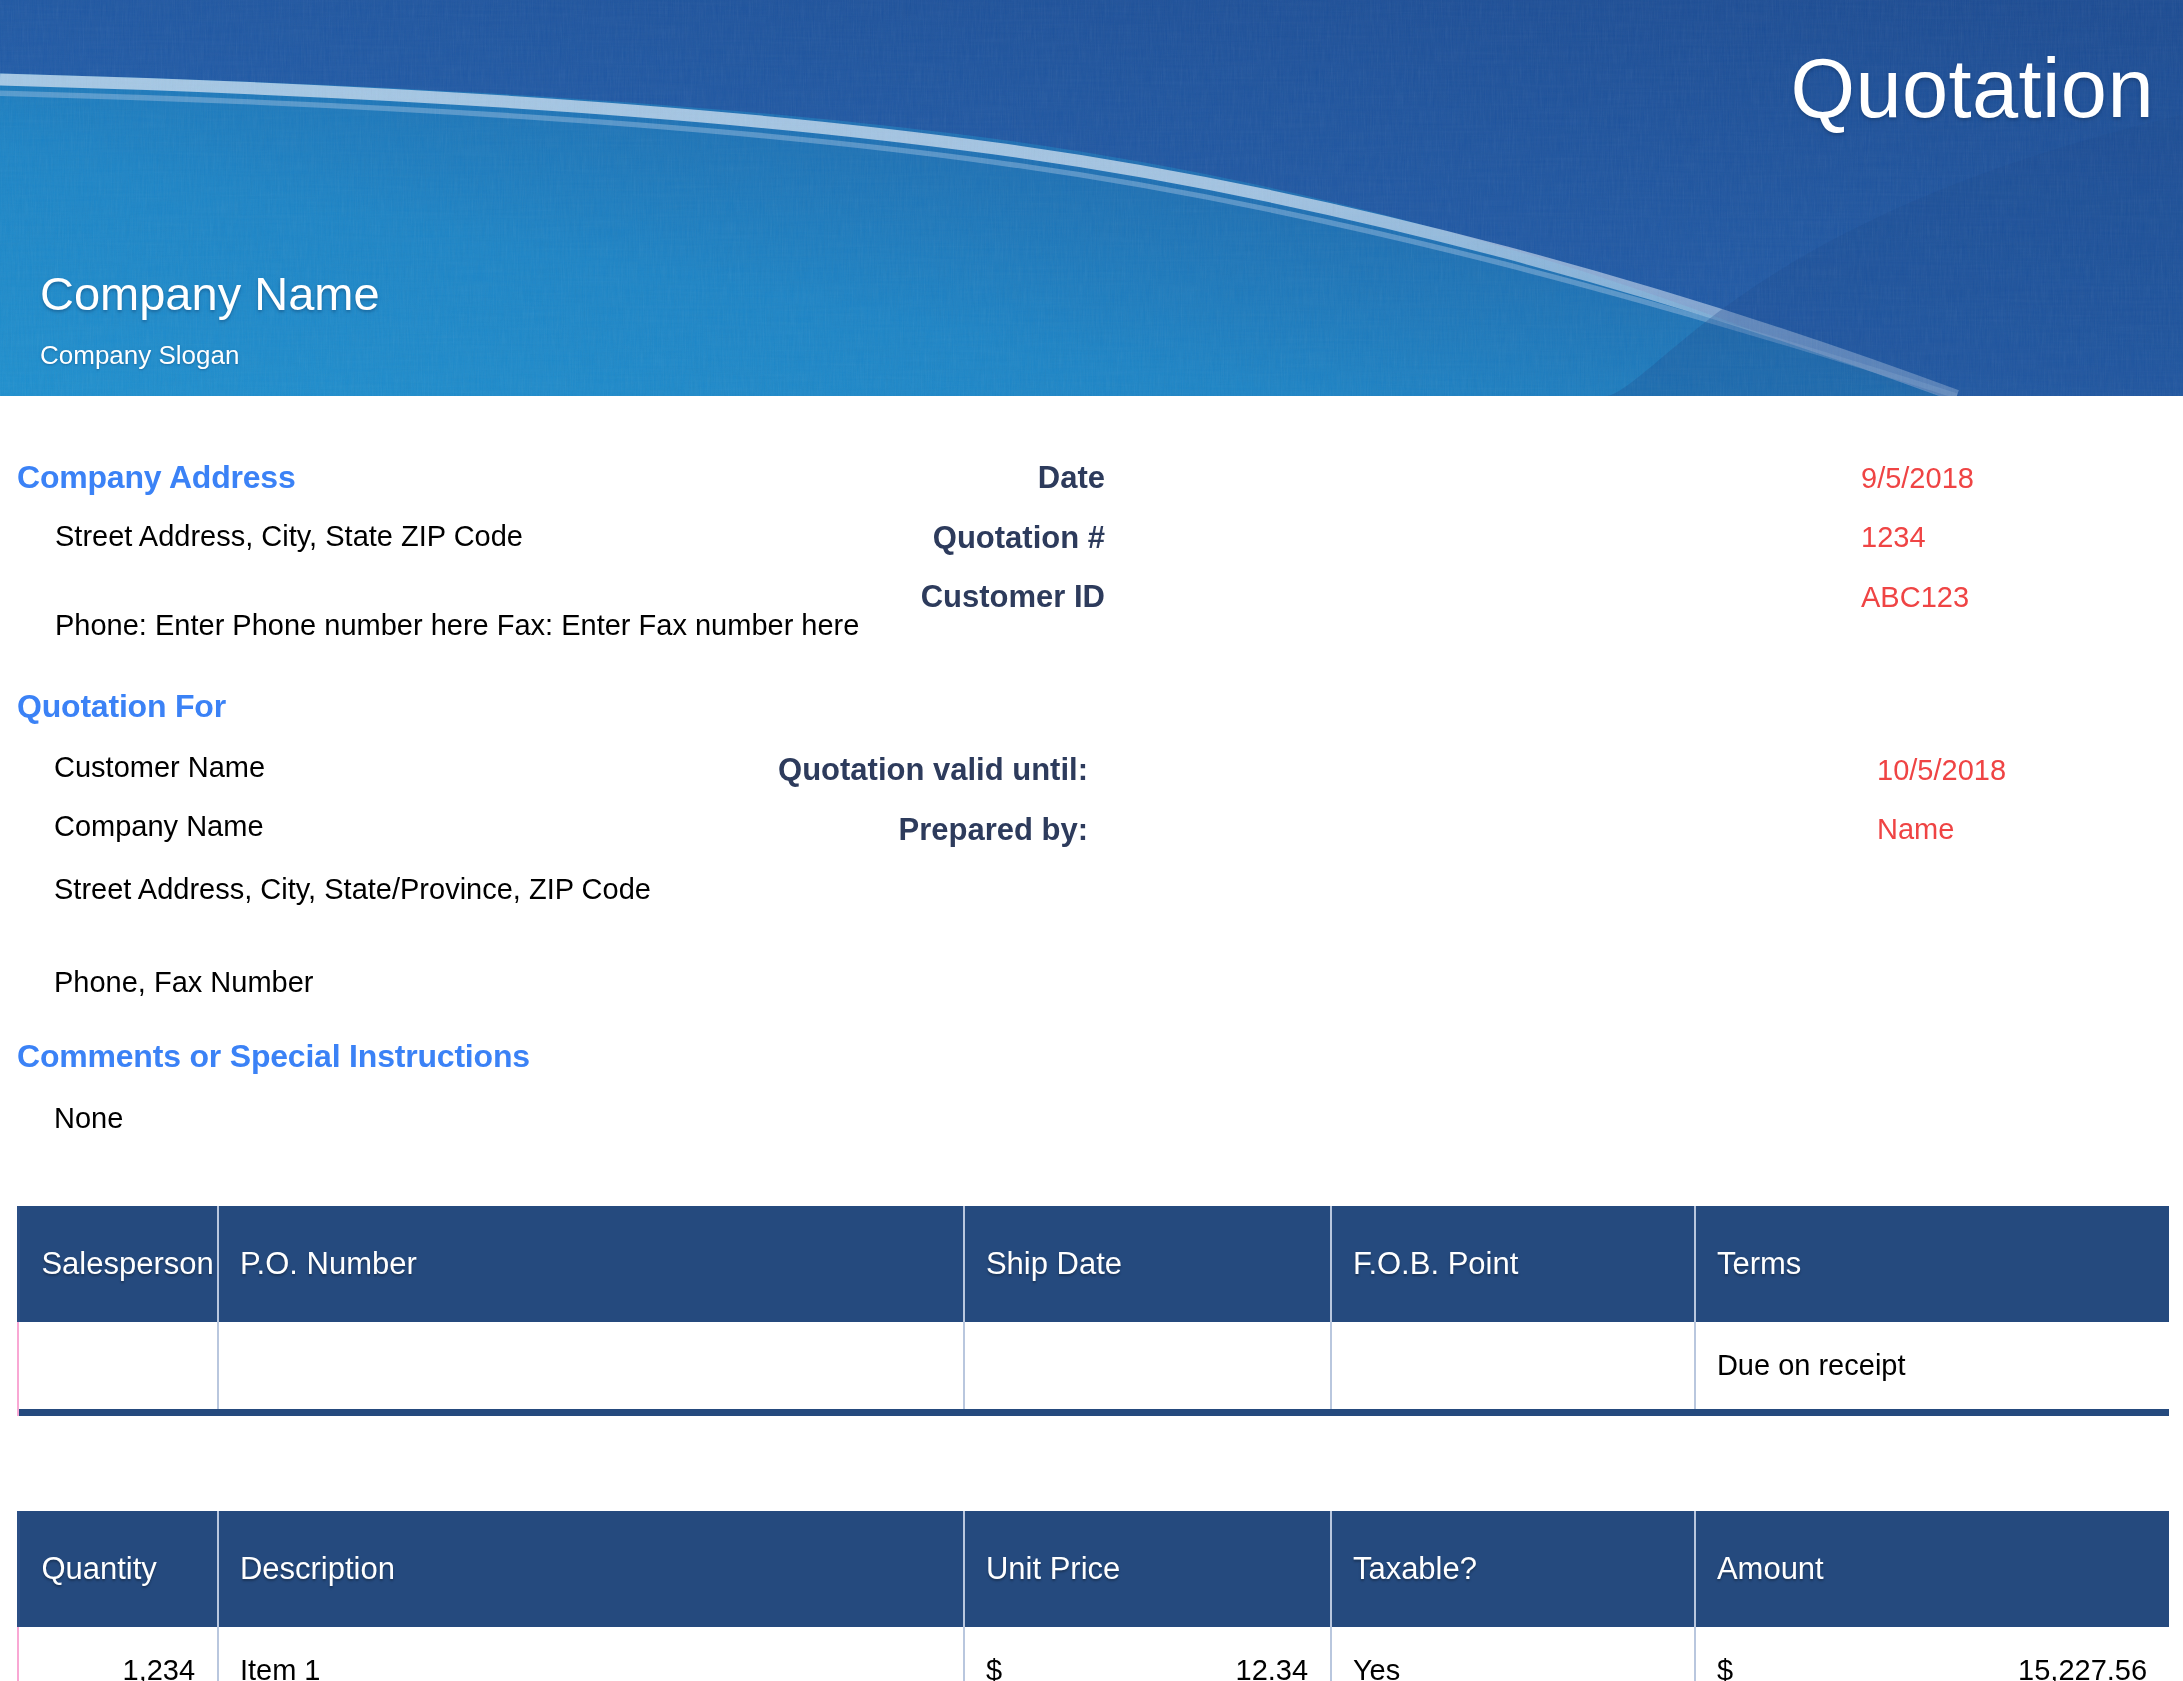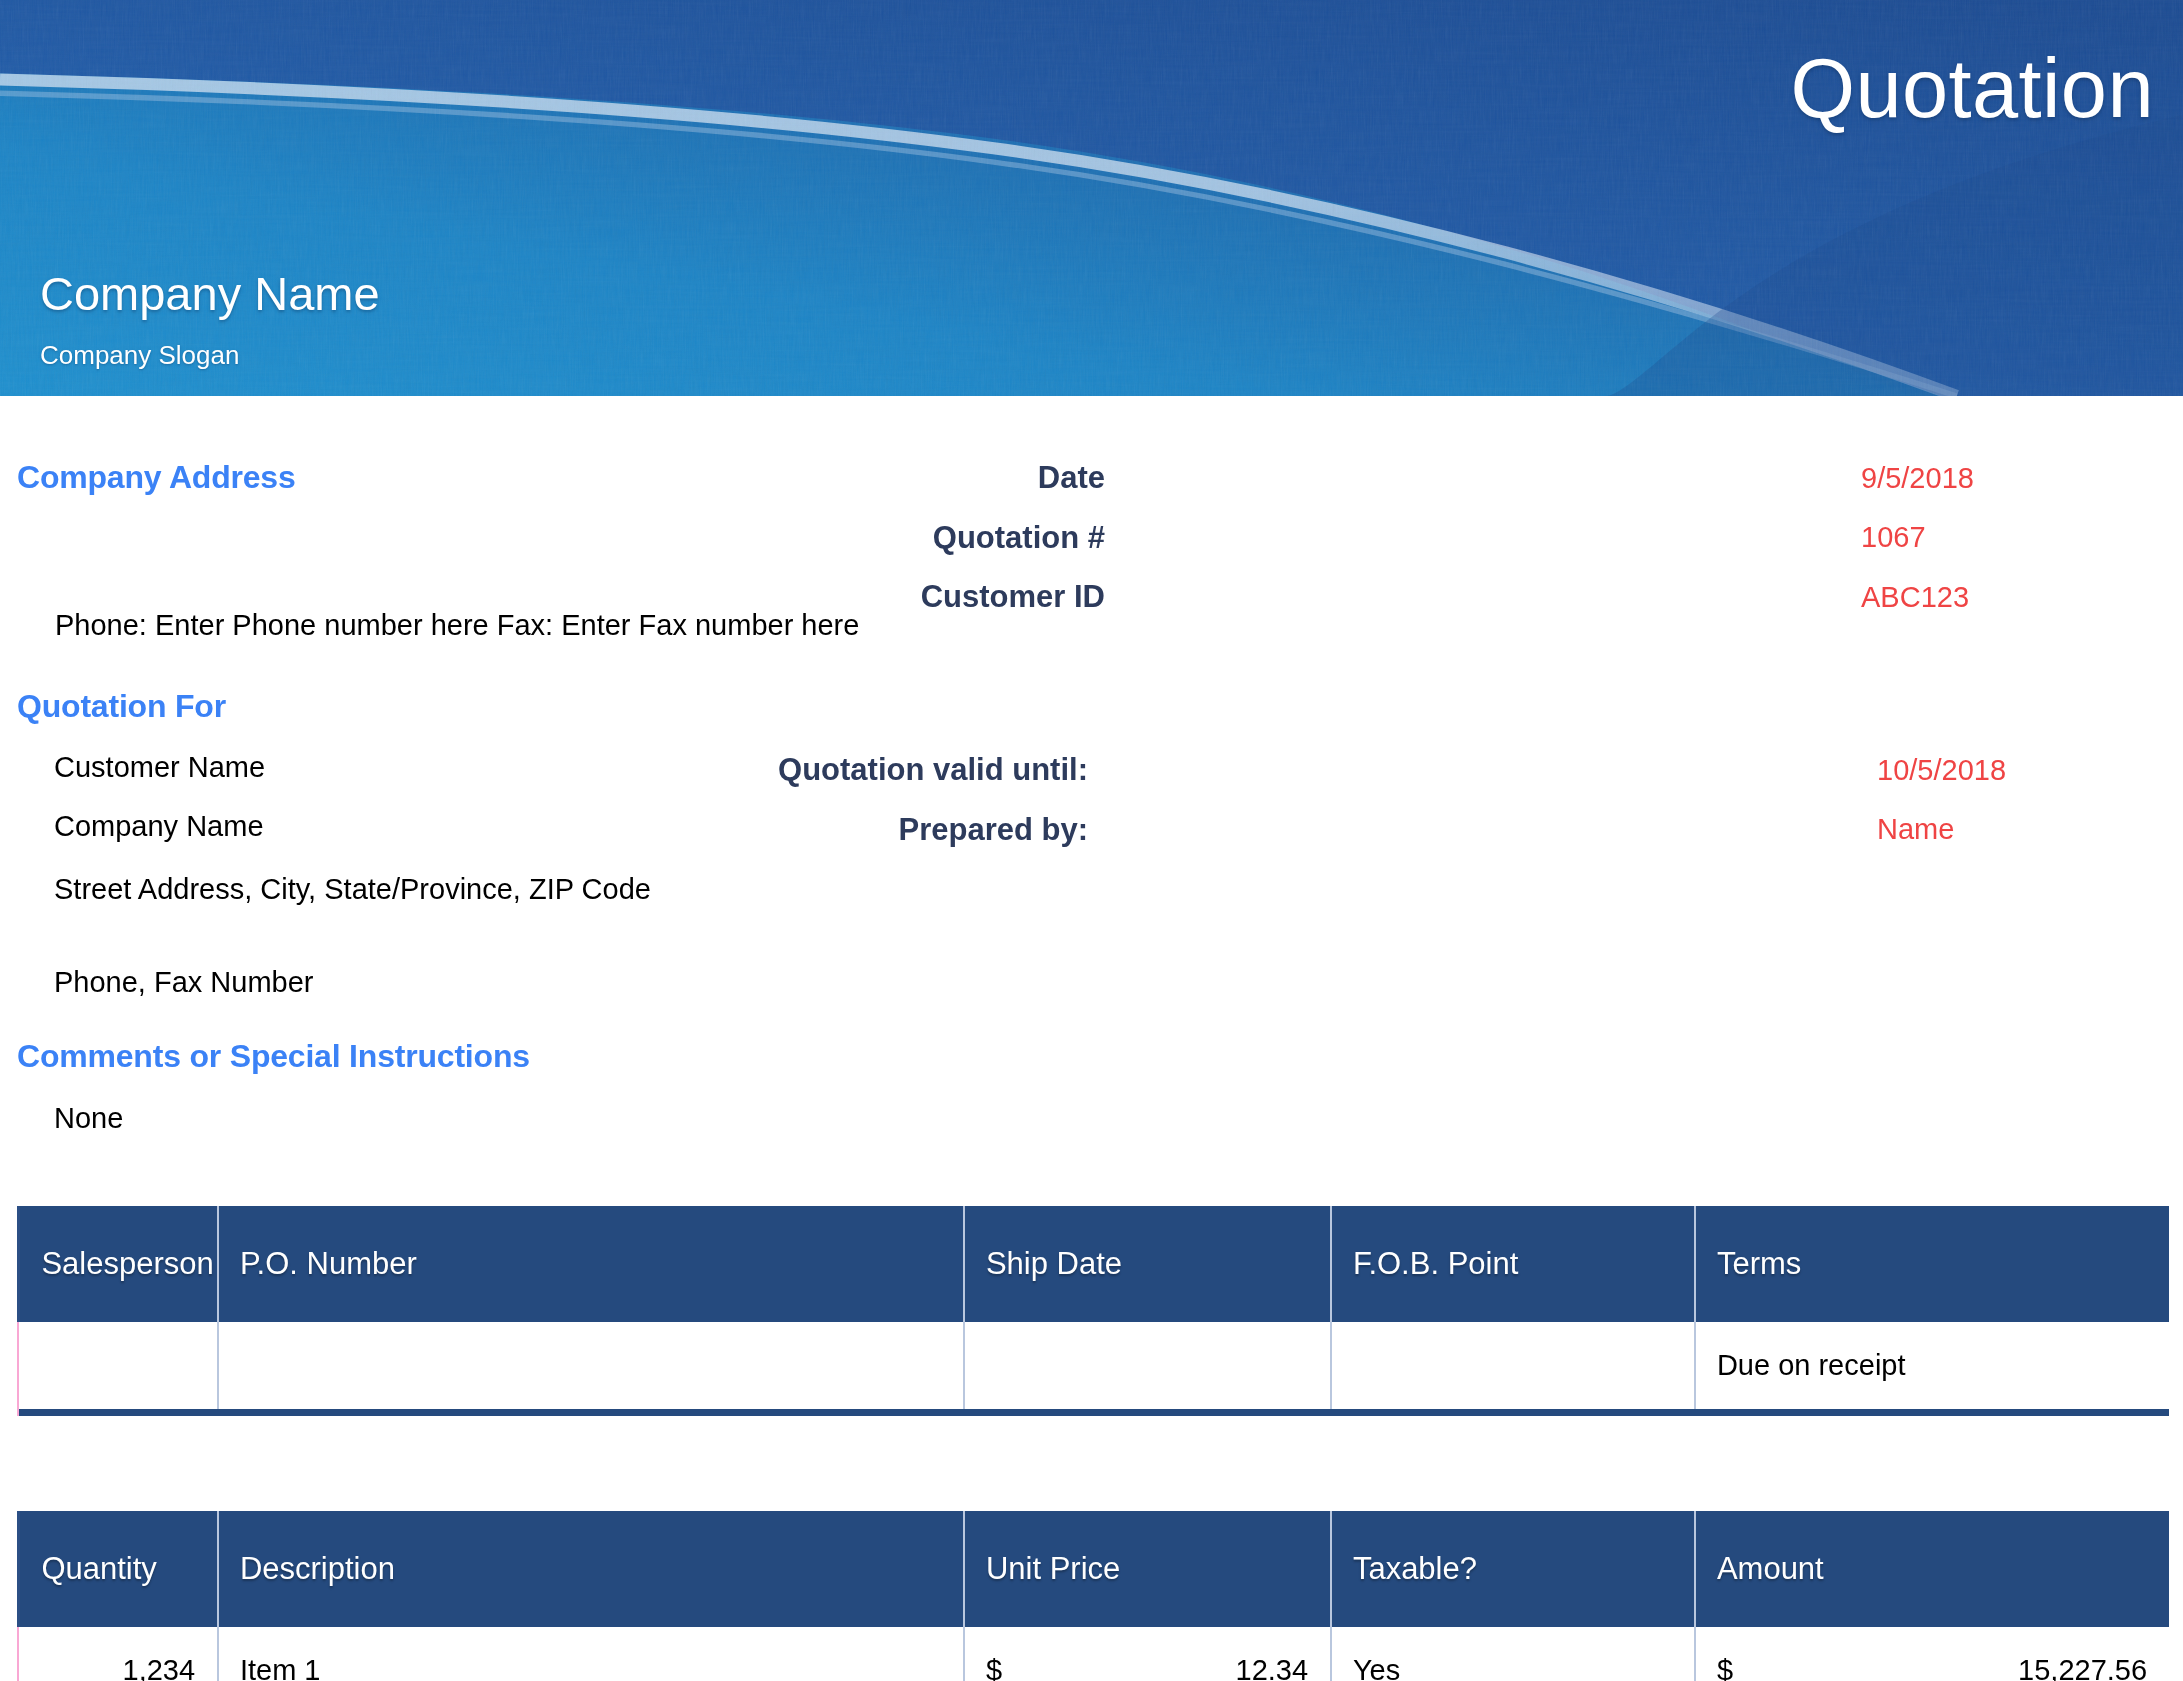--- a/index.html
+++ b/index.html
@@ -230,27 +230,28 @@
       <rect x="0" y="0" width="2856" height="518" filter="url(#grain2)" fill="#0b2e5c" opacity="0.16"></rect>
       <rect x="0" y="0" width="2856" height="518" filter="url(#grain)" fill="#0a2a55" opacity="0.10"></rect>
     </svg>
 
     <div class="banner-title">Quotation</div>
     <div class="banner-company">Company Name</div>
     <div class="banner-slogan">Company Slogan</div>
   </div>
 
   <div class="section-heading" style="left:17px; top:459px;">Company Address</div>
+  <div class="body-line" style="left:55px; top:520px;">Street Address, City, State ZIP Code</div>
   <div class="body-line" style="left:55px; top:609px;">Phone: Enter Phone number here   Fax: Enter Fax number here</div>
 
   <div class="meta-label" style="right:1078px; top:460px;">Date</div>
   <div class="meta-value" style="left:1861px; top:462px;">9/5/2018</div>
 
   <div class="meta-label" style="right:1078px; top:520px;">Quotation #</div>
-  <div class="meta-value" style="left:1861px; top:521px;">1067</div>
+  <div class="meta-value" style="left:1861px; top:521px;">1234</div>
 
   <div class="meta-label" style="right:1078px; top:579px;">Customer ID</div>
   <div class="meta-value" style="left:1861px; top:581px;">ABC123</div>
 
   <div class="section-heading" style="left:17px; top:688px;">Quotation For</div>
   <div class="body-line" style="left:54px; top:751px;">Customer Name</div>
   <div class="body-line" style="left:54px; top:810px;">Company Name</div>
   <div class="body-line" style="left:54px; top:873px;">Street Address, City, State/Province, ZIP Code</div>
   <div class="body-line" style="left:54px; top:933px;margin-top:33px;">Phone, Fax Number</div>
 

